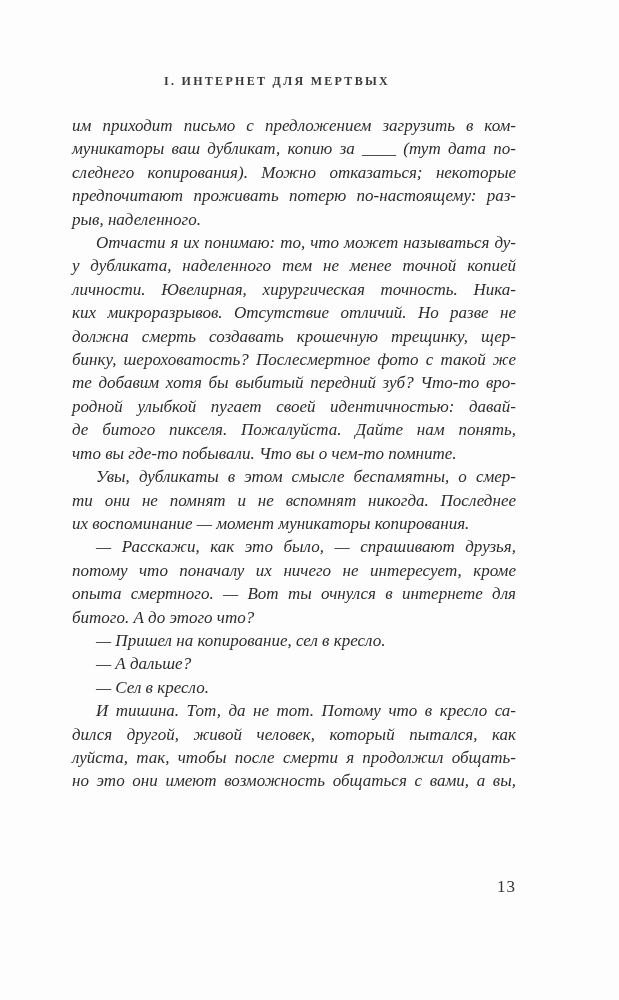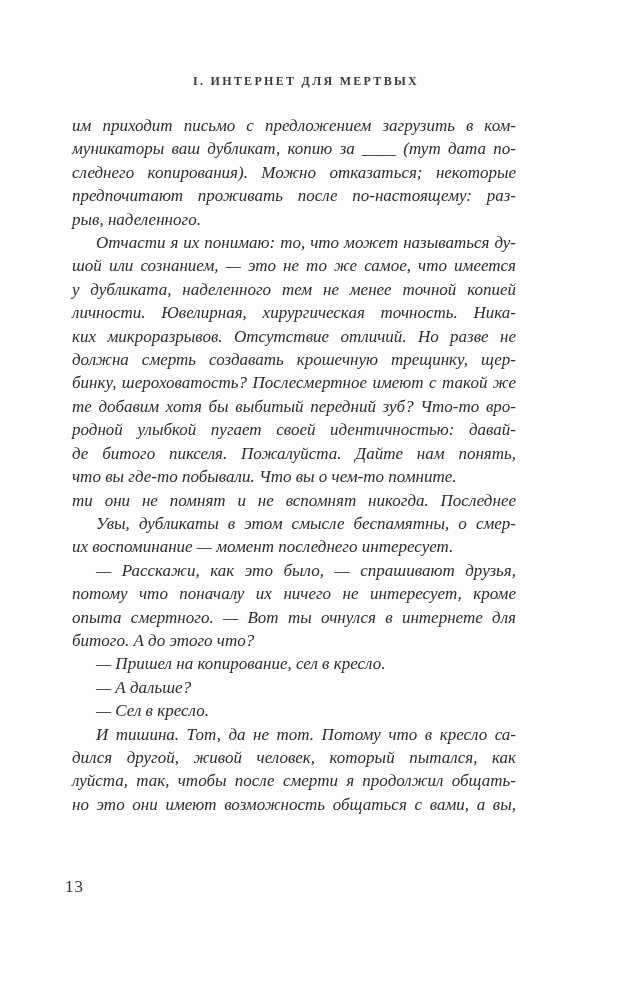--- a/index.html
+++ b/index.html
@@ -7,21 +7,21 @@
     width: 619px; height: 1000px;
     background: #fdfdfd;
     font-family: "Liberation Serif", "DejaVu Serif", serif;
     position: relative;
     overflow: hidden;
   }
   .book-page { position: absolute; inset: 0; }
 
   .running-head {
     position: absolute;
-    top: 74px; left: 84px; width: 444px;
+    top: 74px; left: 55px; width: 444px;
     text-align: center;
     font-size: 12px;
     font-weight: 600;
     letter-spacing: 2.3px;
     color: #3a3a3a;
     text-transform: uppercase;
     white-space: nowrap;
   }
 
   .text-block {
@@ -37,63 +37,62 @@
     display: block;
     text-align: justify;
     text-align-last: left;
     white-space: normal;
   }
   .line.j { text-align-last: justify; }
   .line.ind { text-indent: 24px; }
 
   .folio {
     position: absolute;
-    top: 877px; left: 65px; width: 444px;
-    text-align: left;
+    top: 877px; left: 72px; width: 444px;
+    text-align: right;
     font-size: 17px;
     color: #333;
     letter-spacing: 1px;
     font-feature-settings: "onum" 1;
   }
 </style>
 </head>
 <body>
 
 <div class="book-page">
 
   <div class="running-head">I. ИНТЕРНЕТ ДЛЯ МЕРТВЫХ</div>
 
   <div class="text-block">
 
     <p>
       <span class="line j">им приходит письмо с предложением загрузить в ком-</span>
       <span class="line j">муникаторы ваш дубликат, копию за ____ (тут дата по-</span>
       <span class="line j">следнего копирования). Можно отказаться; некоторые</span>
-      <span class="line j">предпочитают проживать после по-настоящему: раз-</span>
+      <span class="line j">предпочитают проживать потерю по-настоящему: раз-</span>
       <span class="line">рыв, наделенного.</span>
     </p>
 
     <p>
       <span class="line j ind">Отчасти я их понимаю: то, что может называться ду-</span>
-      <span class="line j">шой или сознанием, — это не то же самое, что имеется</span>
       <span class="line j">у дубликата, наделенного тем не менее точной копией</span>
       <span class="line j">личности. Ювелирная, хирургическая точность. Ника-</span>
       <span class="line j">ких микроразрывов. Отсутствие отличий. Но разве не</span>
       <span class="line j">должна смерть создавать крошечную трещинку, щер-</span>
-      <span class="line j">бинку, шероховатость? Послесмертное имеют с такой же</span>
+      <span class="line j">бинку, шероховатость? Послесмертное фото с такой же</span>
       <span class="line j">те добавим хотя бы выбитый передний зуб? Что-то вро-</span>
       <span class="line j">родной улыбкой пугает своей идентичностью: давай-</span>
       <span class="line j">де битого пикселя. Пожалуйста. Дайте нам понять,</span>
       <span class="line">что вы где-то побывали. Что вы о чем-то помните.</span>
     </p>
 
     <p>
+      <span class="line j ind">Увы, дубликаты в этом смысле беспамятны, о смер-</span>
       <span class="line j">ти они не помнят и не вспомнят никогда. Последнее</span>
-      <span class="line j ind">Увы, дубликаты в этом смысле беспамятны, о смер-</span>
-      <span class="line">их воспоминание — момент последнего интересует.</span>
+      <span class="line">их воспоминание — момент муникаторы копирования.</span>
     </p>
 
     <p>
       <span class="line j ind">— Расскажи, как это было, — спрашивают друзья,</span>
       <span class="line j">потому что поначалу их ничего не интересует, кроме</span>
       <span class="line j">опыта смертного. — Вот ты очнулся в интернете для</span>
       <span class="line">битого. А до этого что?</span>
     </p>
 
     <p>

